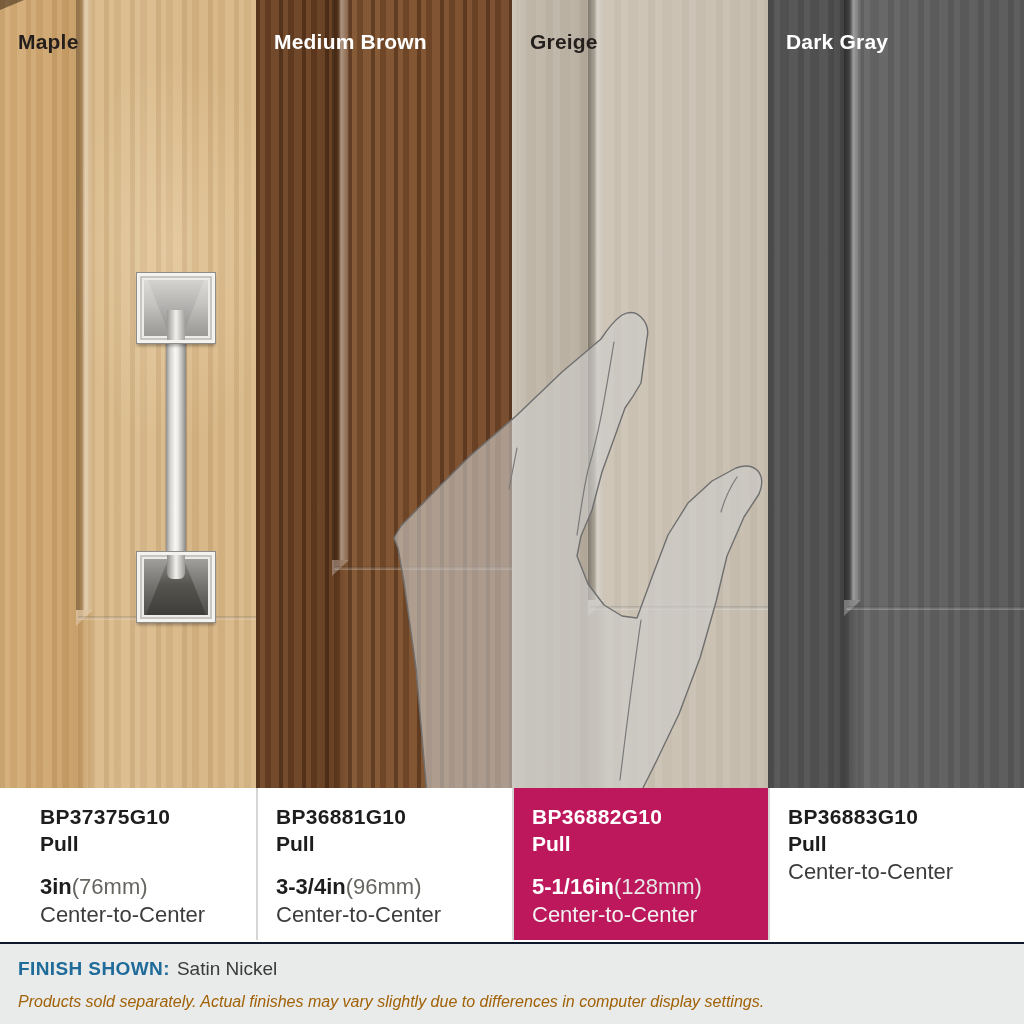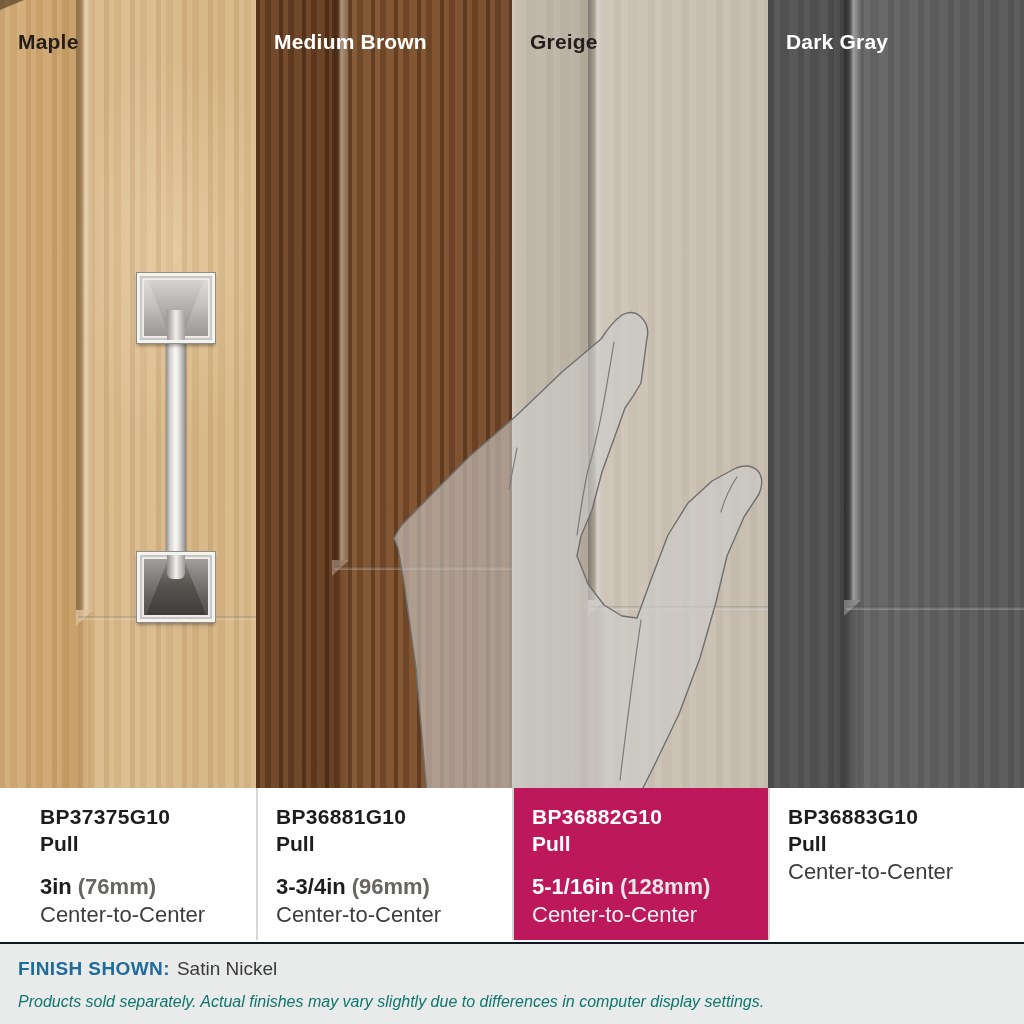--- a/index.html
+++ b/index.html
@@ -87,34 +87,34 @@
   
   .cards{position:absolute;left:0;top:788px;width:1024px;height:152px;z-index:30;display:flex;}
   .card{width:256px;height:152px;background:#ffffff;box-sizing:border-box;
     padding:16px 12px 0 18px;border-left:2px solid #d6d6d6;}
   .card:first-child{border-left:none;padding-left:40px;}
   .card.highlight{background:#be185d;}
   .sku{font-size:21px;font-weight:700;color:#1d1d1d;letter-spacing:.3px;line-height:1.28;}
   .ptype{font-size:21px;font-weight:700;color:#1d1d1d;line-height:1.28;}
   .size-line{margin-top:15px;font-size:22px;line-height:1.3;color:#1d1d1d;}
   .size-line .sz{font-weight:700;}
-  .size-line .mm{font-weight:700;color:#666560;margin-left:6px;}
+  .size-line .mm{font-weight:400;color:#666560;}
   .c2c{font-size:22px;font-weight:400;color:#3c3c3c;line-height:1.3;}
   .card.highlight .sku,.card.highlight .ptype{color:#ffffff;}
   .card.highlight .size-line{color:#ffffff;}
   .card.highlight .size-line .mm{color:#e7e7e7;}
   .card.highlight .c2c{color:#f2f2f2;}
 
   
   .footer{position:absolute;left:0;top:942px;width:1024px;height:82px;z-index:30;
     background:#e9eaea;border-top:2px solid #0f172a;box-sizing:border-box;padding:14px 18px 0 18px;}
   .finish-line{font-size:19px;line-height:1.2;}
   .fs-label{color:#1f6b99;font-weight:700;letter-spacing:.4px;}
   .fs-value{color:#3a3a3a;font-weight:400;margin-left:7px;}
-  .disclaimer{margin-top:12px;font-size:16px;font-style:italic;color:#0f766e;}
+  .disclaimer{margin-top:12px;font-size:16px;font-style:italic;color:#a16207;}
 </style>
 </head>
 <body>
 
 <div class="stage">
 
   <section class="col col1">
     <div class="grain"></div>
     <div class="groove"></div>
     <div class="bevel"></div>

